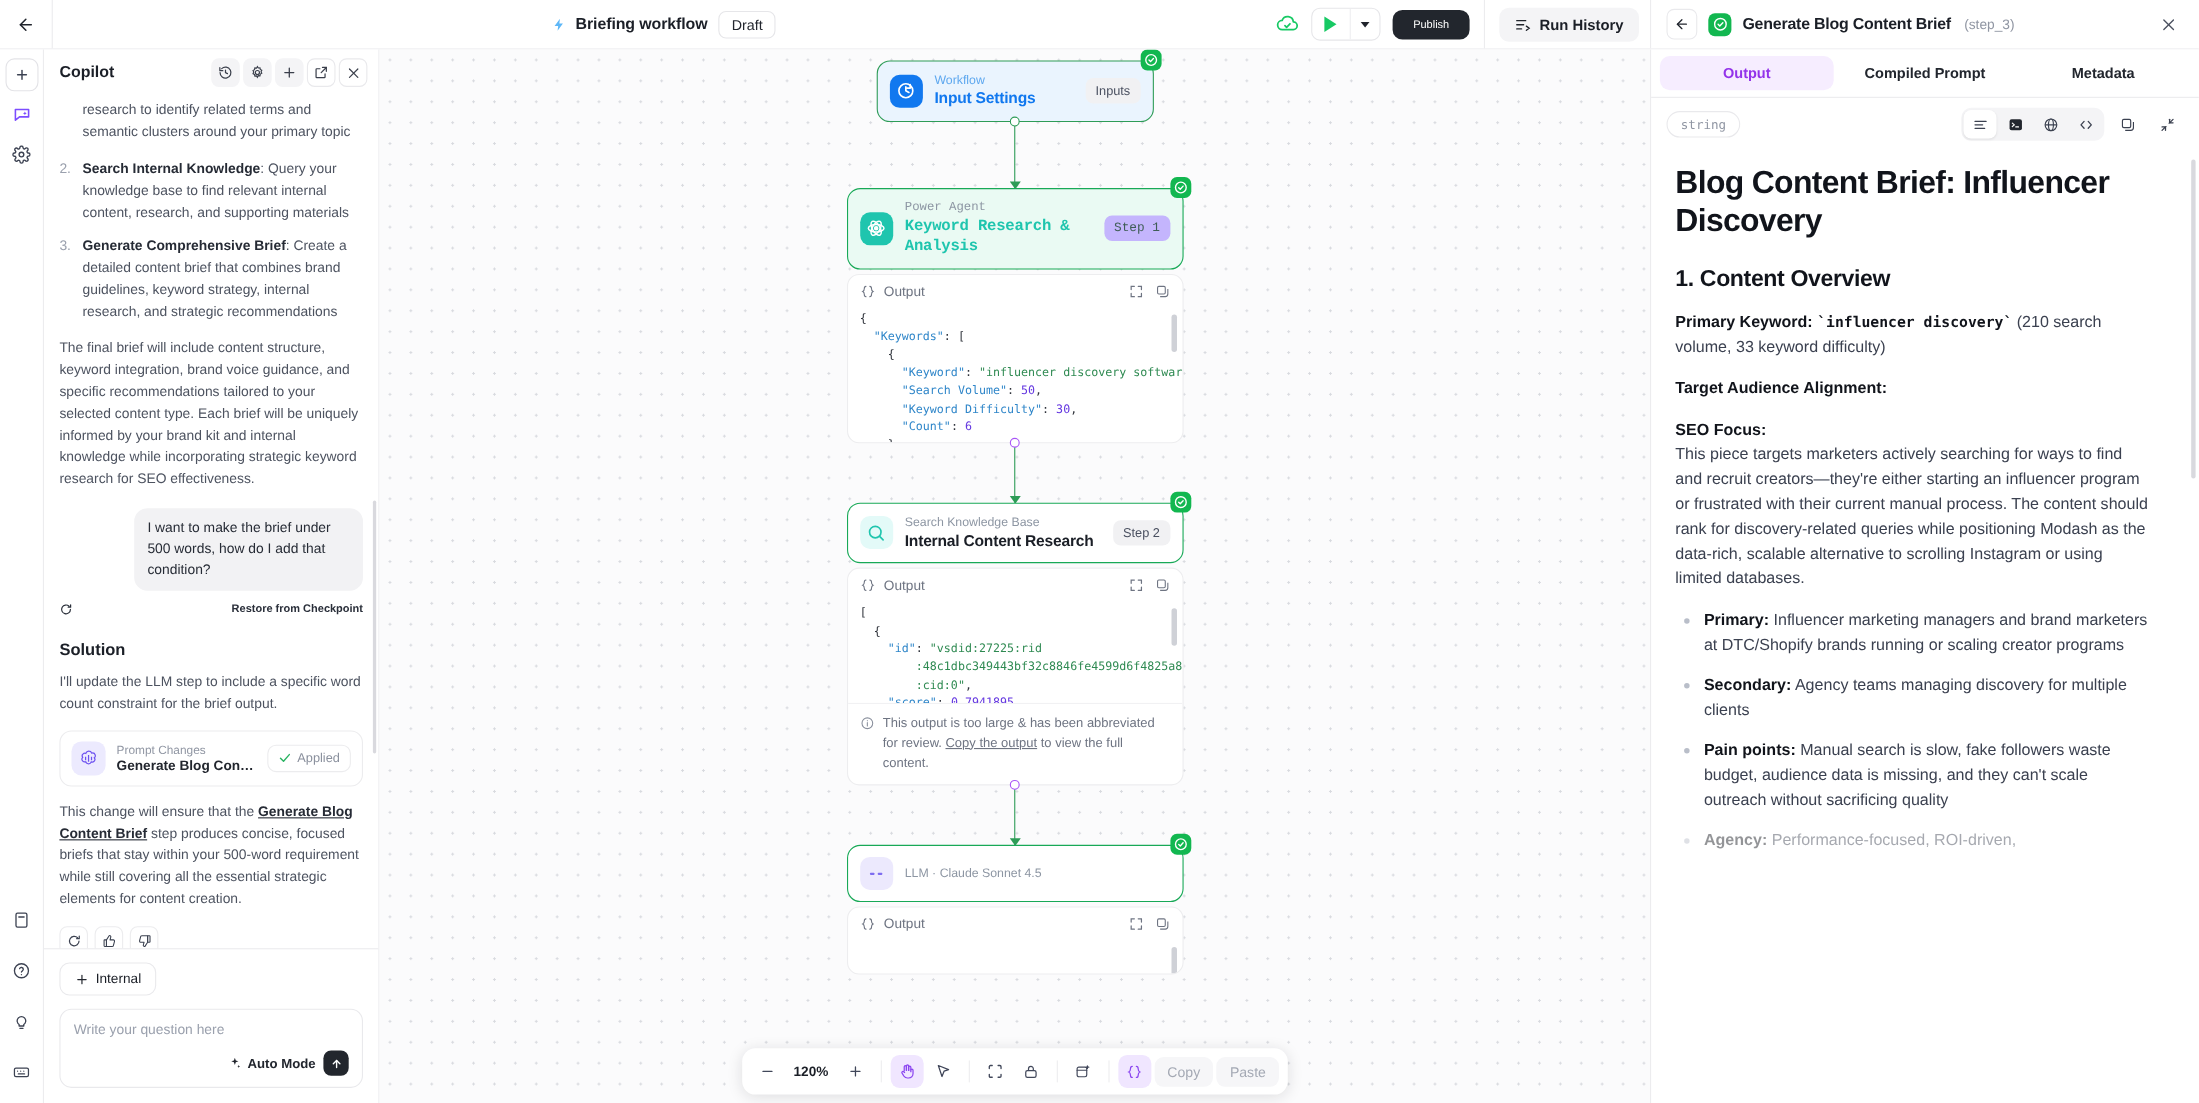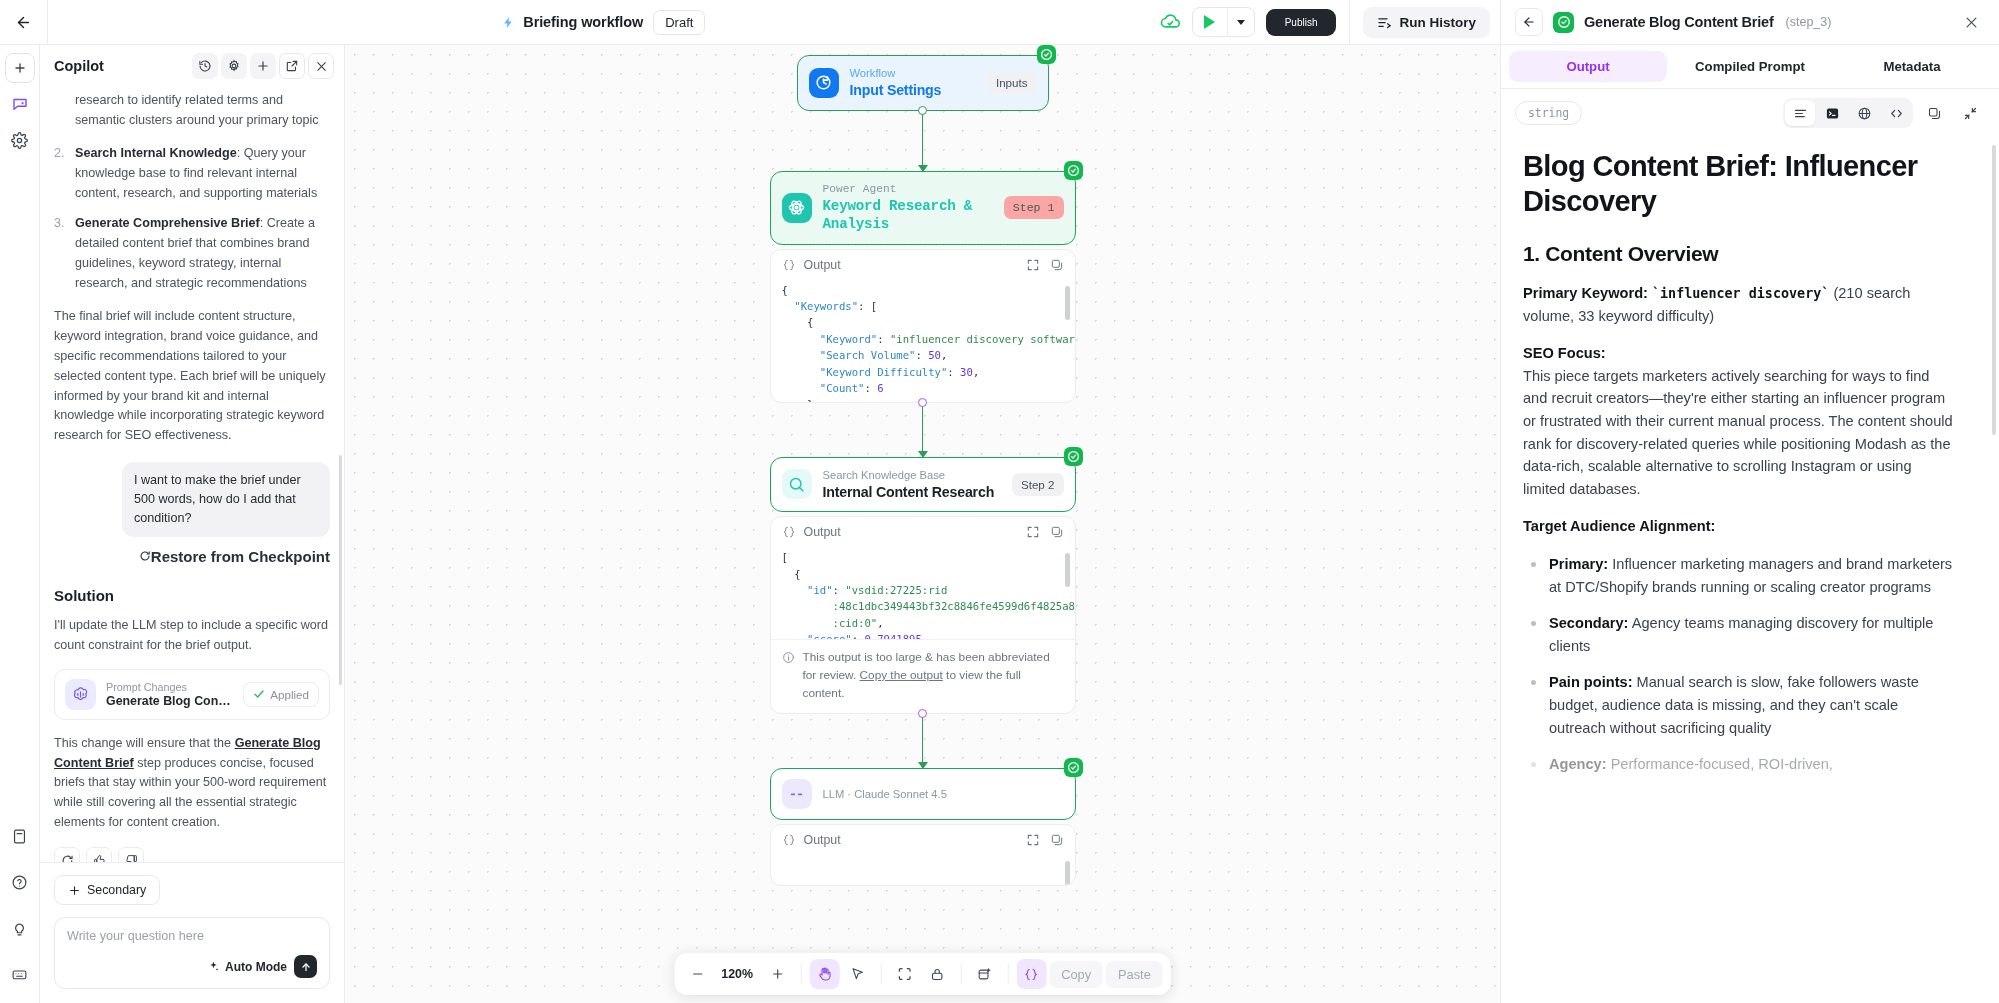--- a/index.html
+++ b/index.html
@@ -59,21 +59,21 @@
   .cp-ibtn { width: 26px; height: 26px; border-radius: 7px; display:flex;align-items:center;justify-content:center; background:#f4f4f6; cursor:pointer; color:#3a3f4b; }
   .cp-ibtn.plain { background: transparent; border: 1px solid #e9e9ec; }
   .cp-scroll { flex: 1; overflow: hidden; padding: 0 14px; position: relative; }
   .cp-p { font-size: 12.6px; line-height: 1.58; color: #4d5360; margin-bottom: 13px; }
   .cp-ol { list-style: none; margin: 0 0 13px 0; }
   .cp-ol li { display: flex; gap: 8px; font-size: 12.6px; line-height: 1.58; color: #4d5360; margin-bottom: 11px; }
   .cp-num { color: #9aa0ad; min-width: 13px; }
   .cp-ol li b { color: #262b35; font-weight: 700; }
   .cp-frag { font-size: 12.6px; line-height: 1.58; color: #4d5360; margin-bottom: 13px; }
   .user-bubble { margin: 16px 0 0 auto; max-width: 208px; background: #f2f2f4; border-radius: 12px; padding: 9px 12px; font-size: 12.6px; line-height: 1.5; color: #262b35; }
-  .restore-row { display: flex; justify-content: flex-end; align-items: center; gap: 0; margin-top: 11px; font-size: 15px; font-weight: 700; color: #2a2f3a; cursor: pointer; }
+  .restore-row { display: flex; justify-content: space-between; align-items: center; gap: 0; margin-top: 11px; font-size: 10px; font-weight: 700; color: #2a2f3a; cursor: pointer; }
   .sol-h { font-size: 15px; font-weight: 700; margin: 22px 0 12px; }
   .prompt-card { border: 1px solid #ececee; border-radius: 11px; padding: 9px 10px; display: flex; align-items: center; gap: 10px; margin: 6px 0 14px; }
   .pc-logo { width: 31px; height: 31px; border-radius: 9px; background: #eceafe; display:flex;align-items:center;justify-content:center; flex:0 0 31px;}
   .pc-txt { min-width: 0; flex: 1; }
   .pc-k { font-size: 10.8px; color: #9096a3; line-height:1.3; }
   .pc-v { font-size: 12.4px; font-weight: 700; color: #22262e; white-space: nowrap; overflow: hidden; text-overflow: ellipsis; }
   .applied { display: flex; align-items: center; gap: 5px; border: 1px solid #ececee; border-radius: 8px; padding: 5px 9px; font-size: 11.6px; color: #8a909d; cursor: pointer; }
   .fb-row { display: flex; gap: 6px; margin-top: 14px; }
   .fb-btn { width: 26px; height: 26px; border: 1px solid #ececee; border-radius: 7px; display:flex;align-items:center;justify-content:center;cursor:pointer;color:#3b4150; }
   .cp-foot { border-top: 1px solid #ececee; padding: 12px 14px 14px; }
@@ -104,21 +104,21 @@
   .wtext { min-width: 0; flex: 1; }
   .wkind { font-size: 11.2px; line-height: 1.35; }
   .wkind.blue { color: #5da7ef; }
   .wkind.teal { color: #8d96a3; }
   .wkind.grey { color: #8d96a3; }
   .wname { font-size: 14.2px; font-weight: 700; letter-spacing: -0.2px; line-height: 1.3; }
   .wname.blue { color: #1178ef; }
   .wname.teal { color: #1fc5ae; }
   .wname.dark { color: #1b1f27; }
   .wbadge { font-size: 11.6px; padding: 5px 9px; border-radius: 7px; background: #f1f1f3; color: #4a5060; flex: 0 0 auto; }
-  .wbadge.tealbg { background: #fca5a5; color: #3f5d56; }
+  .wbadge.tealbg { background: #c4b5fd; color: #3f5d56; }
   .status-dot { position: absolute; right: -8px; top: -11px; width: 19px; height: 19px; border-radius: 6px; background: #12b750; display: flex; align-items: center; justify-content: center; }
   .status-dot svg { width: 13px; height: 13px; }
 
   .outbox { margin-top: 4px; border: 1px solid #ededef; border-radius: 11px; background: #fff; overflow: hidden; }
   .out-head { display: flex; align-items: center; gap: 8px; padding: 8px 11px; }
   .out-title { font-size: 12.4px; color: #6e7482; }
   .out-acts { margin-left: auto; display: flex; gap: 10px; color: #6e7482; cursor: pointer; }
   .out-code { font-family: "DejaVu Sans Mono", monospace; font-size: 10.6px; line-height: 1.55; padding: 2px 11px 9px; white-space: pre; overflow: hidden; position: relative; color: #2f6f3f; }
   .out-code .k { color: #2f86c9; }
   .out-code .s { color: #2f8a52; }
@@ -405,21 +405,21 @@
         </div>
       </div>
       <div class="cp-scrollbar"></div>
 
       <div class="cp-foot">
         <div class="exec-btn">
           <svg width="13" height="13" viewBox="0 0 24 24" fill="none" stroke="#22262e" stroke-width="2" stroke-linecap="round">
               <line x1="12" y1="5" x2="12" y2="19"></line>
               <line x1="5" y1="12" x2="19" y2="12"></line>
             </svg>
-          <span>Secondary</span>
+          <span>Internal</span>
         </div>
         <div class="composer">
           <input type="text" placeholder="Write your question here" style="">
           <div class="comp-bottom">
             <div class="automode">
               <svg width="13" height="13" viewBox="0 0 24 24" fill="currentColor">
                   <path d="M12 3l1.6 4.4L18 9l-4.4 1.6L12 15l-1.6-4.4L6 9l4.4-1.6z"></path>
                   <path d="M18.5 15l.7 1.8 1.8.7-1.8.7-.7 1.8-.7-1.8-1.8-.7 1.8-.7z"></path>
                 </svg>
               <span>Auto Mode</span>
@@ -755,22 +755,22 @@
                 <polyline points="15 9 15 4"></polyline>
               </svg>
           </div>
         </div>
       </div>
 
       <div class="doc">
         <h1>Blog Content Brief: Influencer Discovery</h1>
         <h2>1. Content Overview</h2>
         <p><b>Primary Keyword:</b> <code>`influencer discovery`</code><span> (210 search volume, 33 keyword difficulty)</span></p>
+        <p><b>Target Audience Alignment:</b></p>
         <p><b>SEO Focus:</b><br><span>This piece targets marketers actively searching for ways to find and recruit creators—they're either starting an influencer program or frustrated with their current manual process. The content should rank for discovery-related queries while positioning Modash as the data-rich, scalable alternative to scrolling Instagram or using limited databases.</span></p>
-        <p><b>Target Audience Alignment:</b></p>
         <ul>
           <li><b>Primary:</b><span> Influencer marketing managers and brand marketers at DTC/Shopify brands running or scaling creator programs</span></li>
           <li><b>Secondary:</b><span> Agency teams managing discovery for multiple clients</span></li>
           <li><b>Pain points:</b><span> Manual search is slow, fake followers waste budget, audience data is missing, and they can't scale outreach without sacrificing quality</span></li>
           <li class="faded"><b>Agency:</b><span> Performance-focused, ROI-driven,</span></li>
         </ul>
       </div>
       <div class="rp-scrollbar"></div>
     </div>
   </div>

